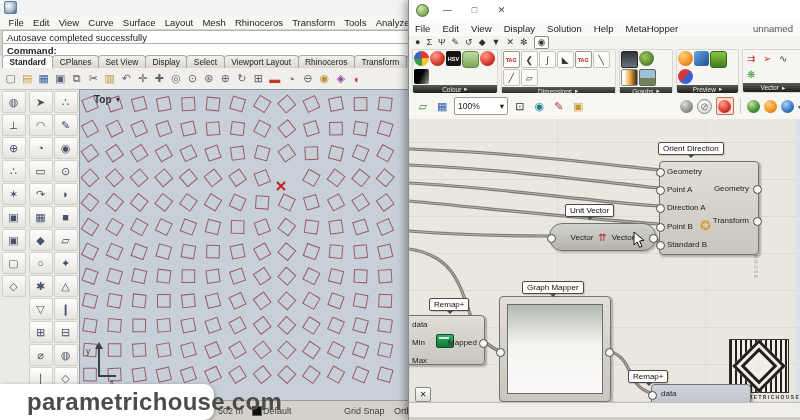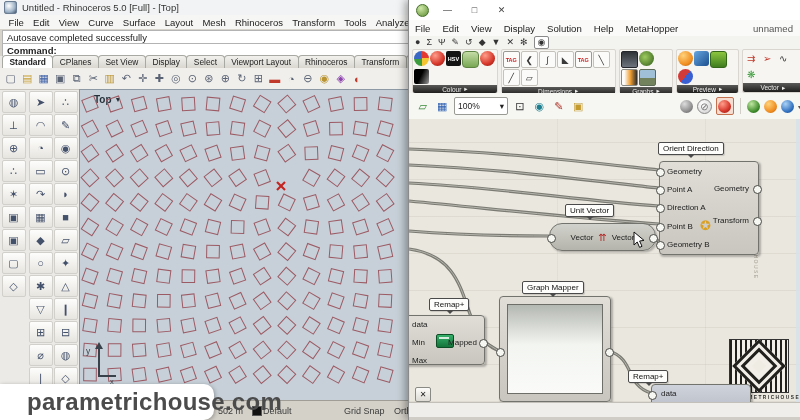--- a/index.html
+++ b/index.html
@@ -124,21 +124,20 @@
   .sidewm{position:absolute;writing-mode:vertical-rl;font-size:5px;letter-spacing:1.5px;color:#a39d90;z-index:1;}
   .closebox{position:absolute;width:14px;height:13px;border:1px solid #8a8a84;background:linear-gradient(#fcfcfa,#dddbd4);
             border-radius:2px;font-size:8px;display:flex;align-items:center;justify-content:center;color:#222;z-index:4;}
 </style>
 </head>
 <body>
 
 <div id="rhino">
   <div class="abs r-title">
     <span class="r-appicon"></span>
-    <span>Untitled - Rhinoceros 5.0 [Full] - [Top]</span>
   </div>
   <div class="abs r-menu" id="r-menu">
       <span>File</span>
       <span>Edit</span>
       <span>View</span>
       <span>Curve</span>
       <span>Surface</span>
       <span>Layout</span>
       <span>Mesh</span>
       <span>Rhinoceros</span>
@@ -580,21 +579,21 @@
     <div class="comp" id="orient" style="left:250px;top:42px;width:98px;height:92px;">
       <span class="abs" style="left:40px;top:56px;font-size:13px;color:#d9a023;" id="orient-icon">✪</span>
     <span class="plab" style="left: 7px; top: 4.5px;">Geometry</span>
         <span class="dot" style="left: -4px; top: 5.5px;"></span>
         <span class="plab" style="left: 7px; top: 22.9px;">Point A</span>
         <span class="dot" style="left: -4px; top: 23.9px;"></span>
         <span class="plab" style="left: 7px; top: 41.3px;">Direction A</span>
         <span class="dot" style="left: -4px; top: 42.3px;"></span>
         <span class="plab" style="left: 7px; top: 59.7px;">Point B</span>
         <span class="dot" style="left: -4px; top: 60.7px;"></span>
-        <span class="plab" style="left: 7px; top: 78.1px;">Geometry B</span>
+        <span class="plab" style="left: 7px; top: 78.1px;">Standard B</span>
         <span class="dot" style="left: -4px; top: 79.1px;"></span>
         <span class="plab" style="right: 9px; top: 21.5px;">Geometry</span>
         <span class="dot" style="right: -4px; top: 22.5px;"></span>
         <span class="plab" style="right: 9px; top: 53.5px;">Transform</span>
         <span class="dot" style="right: -4px; top: 54.5px;"></span>
       </div>
 
     <div class="tag" style="left:156px;top:85px;">Unit Vector</div>
     <div class="comp capsule" id="unitvec" style="left:140px;top:104px;width:105px;height:26px;">
       <span style="font-size:8px;color:#1c1c1c;">Vector</span>

